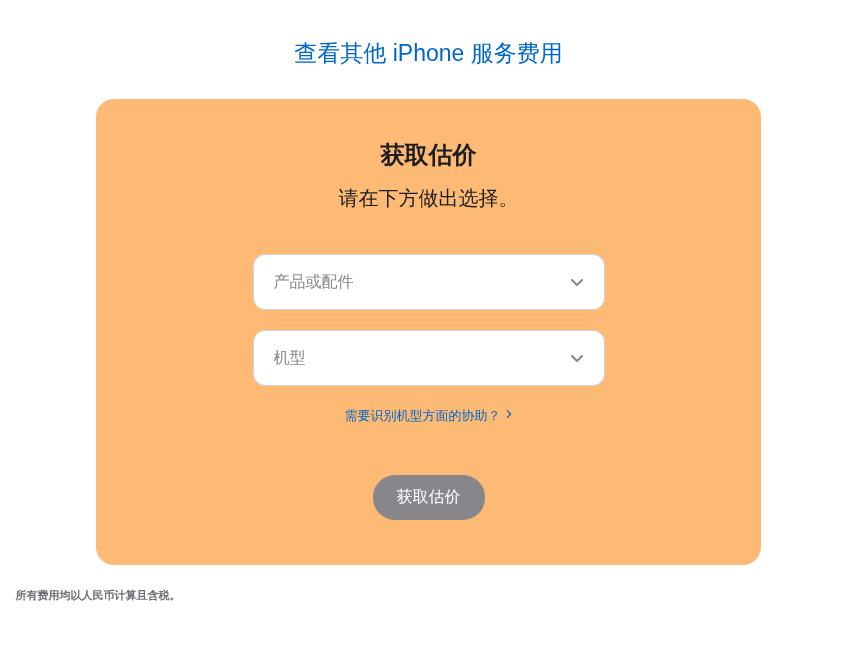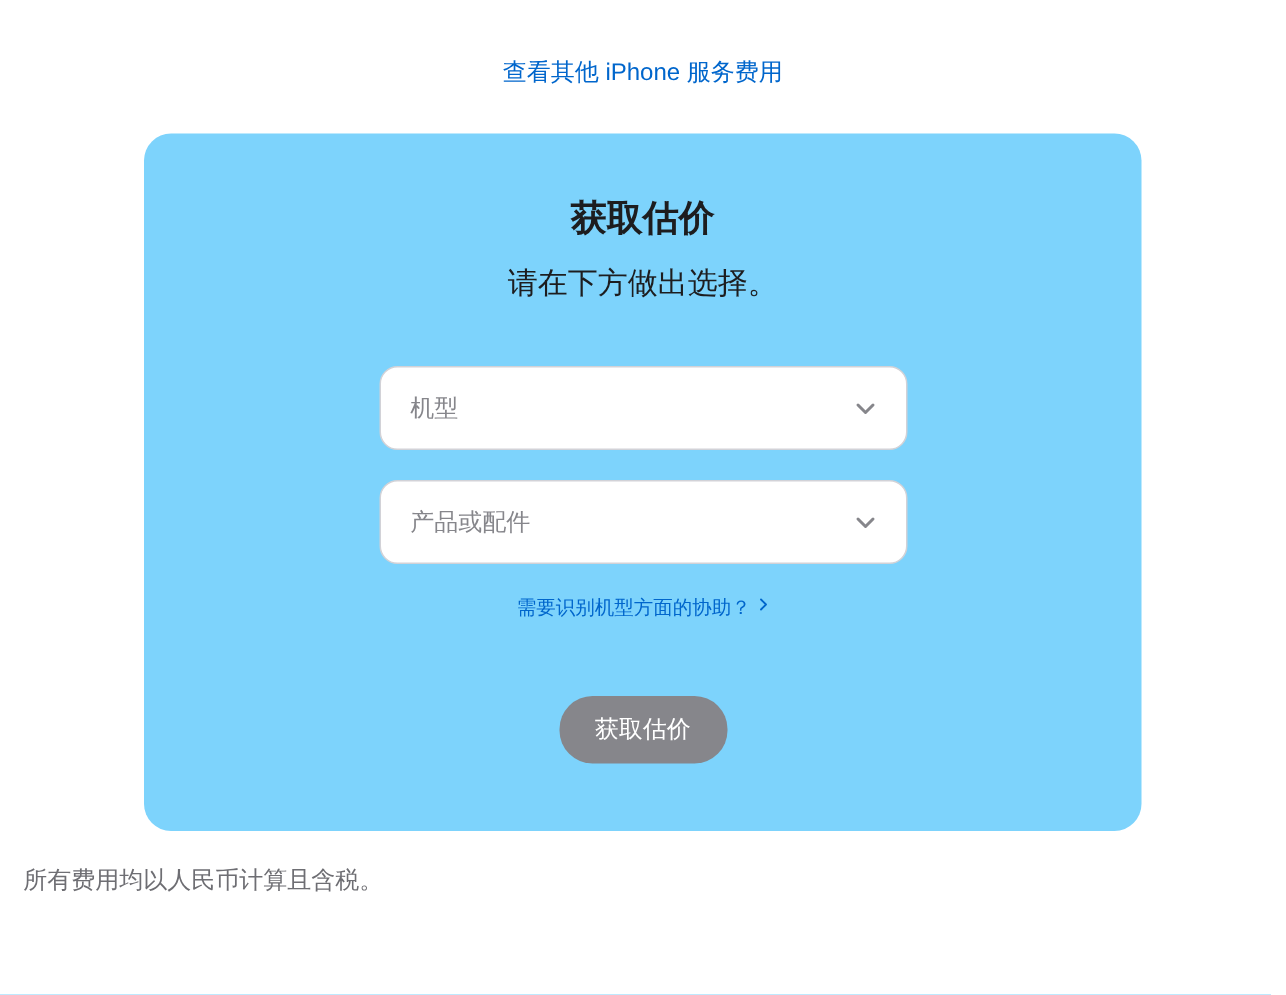--- a/index.html
+++ b/index.html
@@ -14,28 +14,28 @@
       height: 663px;
       position: relative;
     }
     .top-link {
       text-align: center;
       padding-top: 38px;
       padding-bottom: 30px;
     }
     .top-link a {
       color: #0066cc;
-      font-size: 16px;
+      font-size: 23px;
       text-decoration: none;
       font-weight: 400;
     }
     .estimate-card {
       width: 665px;
       margin: 0 auto;
-      background: #7dd3fc;
+      background: #fdba74;
       border-radius: 18px;
       padding: 40px 40px 45px 40px;
       text-align: center;
     }
     .card-title {
       font-size: 24px;
       font-weight: 600;
       color: #1d1d1f;
       margin-bottom: 14px;
     }
@@ -104,24 +104,25 @@
       padding: 12px 24px;
       font-size: 16px;
       cursor: pointer;
     }
     .footnote-area {
       width: 830px;
       margin: 22px auto 0 auto;
       padding: 0 2px;
     }
     .footnote1 {
-      font-size: 16px;
+      font-size: 11px;
       color: #6e6e73;
       margin-bottom: 22px;
       line-height: 1.5;
+      font-weight: bold;
     }
     .footnote2 {
       font-size: 13px;
       color: #6e6e73;
       line-height: 1.9;
       position: relative;
     }
     .highlight-box {
       position: absolute;
       border: 2px solid #e53935;
@@ -135,32 +136,32 @@
 <div class="top-link">
   <a href="#">查看其他 iPhone 服务费用</a>
 </div>
 
 <div class="estimate-card">
   <div class="card-title">获取估价</div>
   <div class="card-subtitle">请在下方做出选择。</div>
 
   <div class="select-wrapper">
     <div class="select-box">
-      <span class="select-placeholder">机型</span>
+      <span class="select-placeholder">产品或配件</span>
       <span class="chevron-icon">
         <svg viewBox="0 0 14 14" fill="none" stroke="#86868b" stroke-width="2" stroke-linecap="round" stroke-linejoin="round">
             <polyline points="2,5 7,10 12,5"></polyline>
           </svg>
       </span>
     </div>
   </div>
 
   <div class="select-wrapper">
     <div class="select-box">
-      <span class="select-placeholder">产品或配件</span>
+      <span class="select-placeholder">机型</span>
       <span class="chevron-icon">
         <svg viewBox="0 0 14 14" fill="none" stroke="#86868b" stroke-width="2" stroke-linecap="round" stroke-linejoin="round">
             <polyline points="2,5 7,10 12,5"></polyline>
           </svg>
       </span>
     </div>
   </div>
 
   <div class="help-link-row">
     <a href="#" class="help-link">

